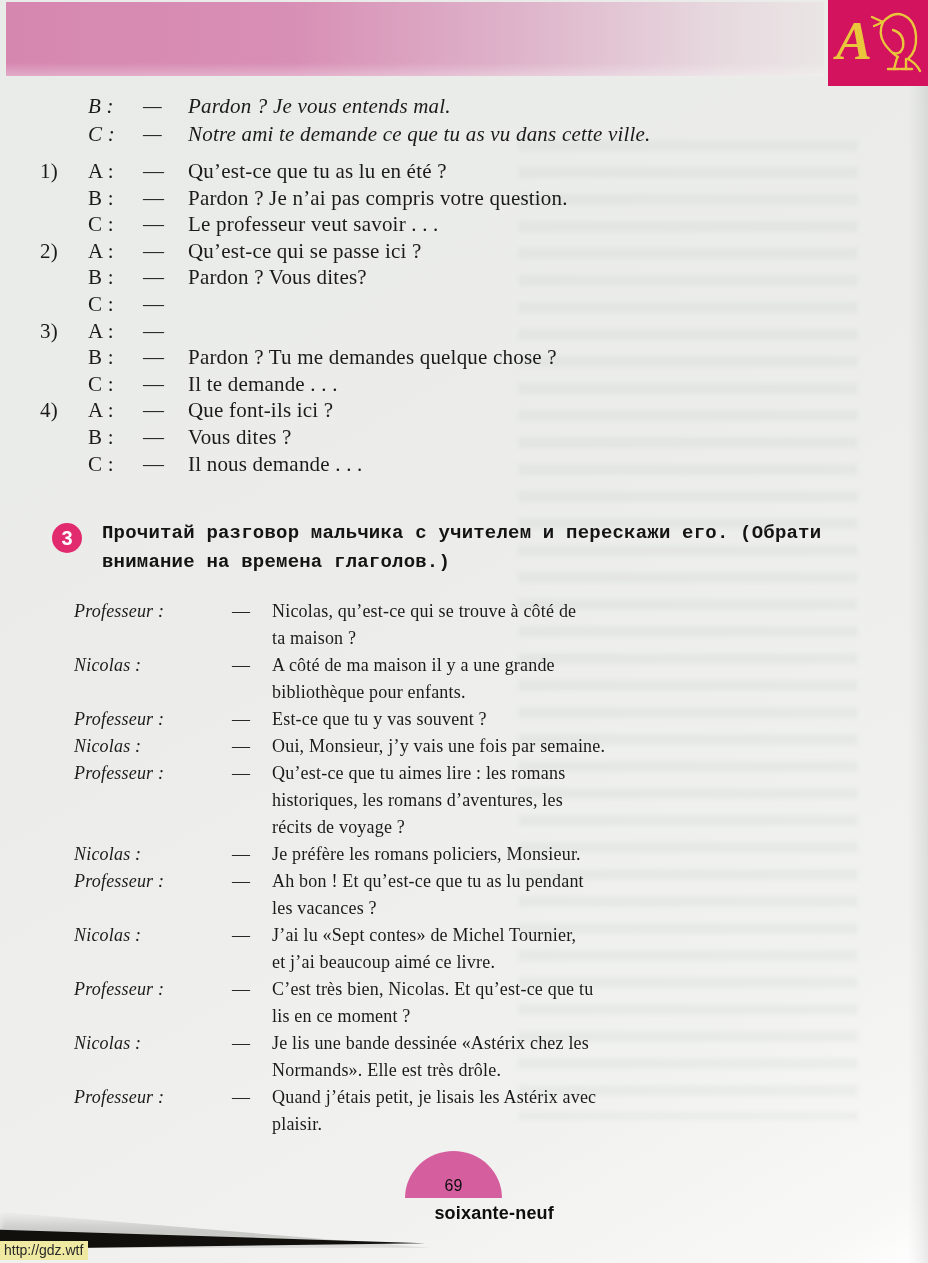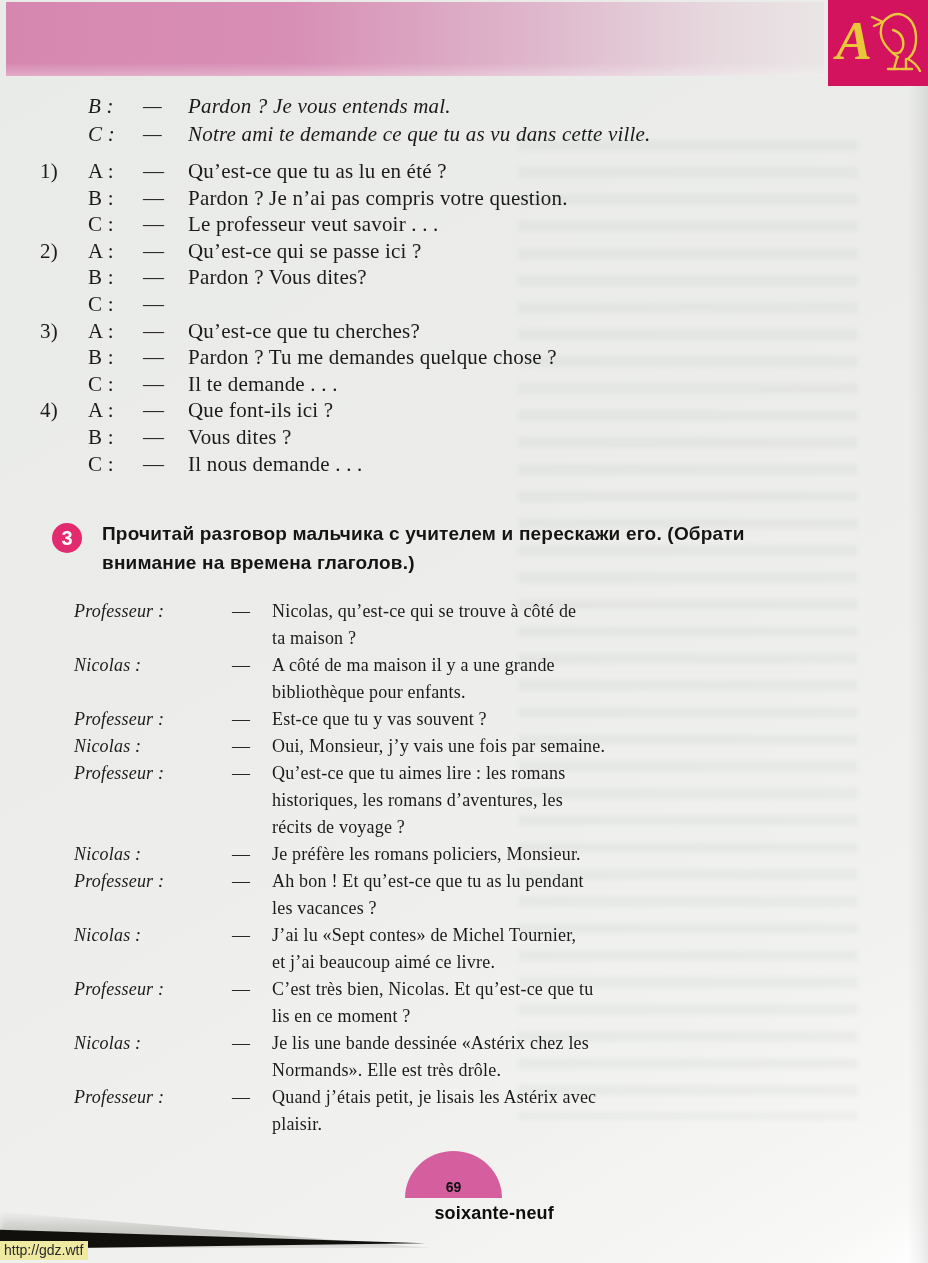--- a/index.html
+++ b/index.html
@@ -76,21 +76,21 @@
     flex: 0 0 auto; width: 30px; height: 30px; margin-top: 4px;
     border-radius: 50%;
     background: var(--circle-pink, #e22a6e);
     color: #ffffff;
     font-family: "Liberation Sans", "DejaVu Sans", sans-serif;
     font-weight: bold; font-size: 20px;
     display: flex; align-items: center; justify-content: center;
   }
   .exinstr {
     margin: 0; width: 748px;
-    font-family: Liberation Sans, sans-serif;
+    font-family: Liberation Mono, monospace;
     font-weight: bold; font-size: 19px; line-height: 29px;
     letter-spacing: 0.2px; color: #141414;
     white-space: pre-line;
   }
 
   
   .convo { position: absolute; top: 598px; left: 58px; width: 792px; }
   .crow {
     display: grid;
     grid-template-columns: 158px 40px 1fr;
@@ -101,21 +101,21 @@
 
   
   .dome {
     position: absolute; left: 405px; top: 1151px; width: 97px; height: 47px;
     background: var(--dome-pink, #d55e9f);
     border-radius: 50% 50% 0 0 / 100% 100% 0 0;
     display: flex; align-items: flex-end; justify-content: center;
   }
   .dome-num {
     font-family: "Liberation Sans", "DejaVu Sans", sans-serif;
-    font-weight: bold; font-size: 14px; color: #0e0e0e;
+    font-weight: normal; font-size: 16px; color: #0e0e0e;
     padding-bottom: 3px;
   }
   .pageword {
     position: absolute; left: 354px; top: 1203px; width: 200px;
     text-align: right;
     font-family: "Liberation Sans", "DejaVu Sans", sans-serif;
     font-weight: bold; font-size: 18px; color: #0e0e0e;
     letter-spacing: 0.2px;
   }
 
@@ -225,21 +225,20 @@
       <div class="drow">
         <span class="num"></span>
         <span class="spk">C :</span>
         <span class="dash">—</span>
       </div>
 
       <div class="drow">
         <span class="num">3)</span>
         <span class="spk">A :</span>
         <span class="dash">—</span>
-        <span class="txt">Qu’est-ce que tu cherches?</span>
       </div>
 
       <div class="drow">
         <span class="num"></span>
         <span class="spk">B :</span>
         <span class="dash">—</span>
         <span class="txt">Pardon ? Tu me demandes quelque chose ?</span>
       </div>
 
       <div class="drow">

